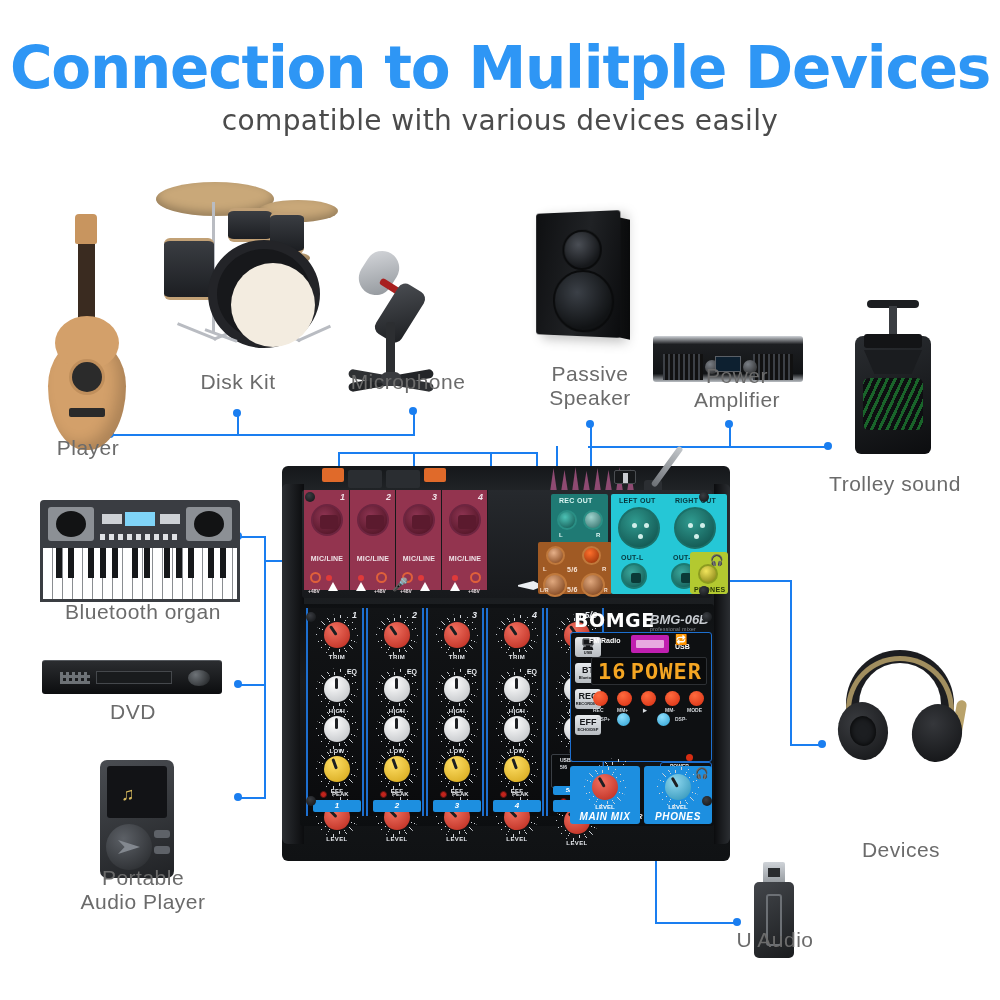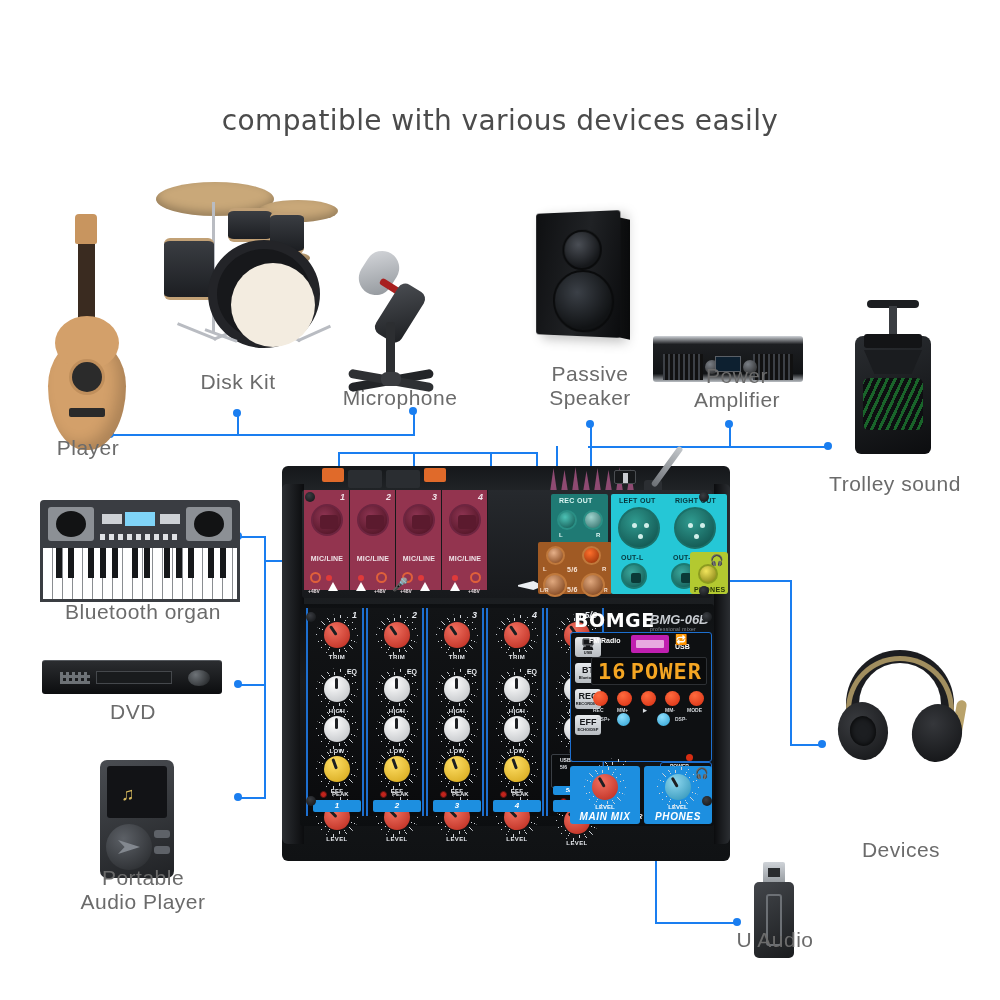--- a/index.html
+++ b/index.html
@@ -366,20 +366,21 @@
     font-weight:bold; }
 
   .screwhole { position:absolute; width:10px; height:10px; border-radius:50%;
     background:radial-gradient(circle at 40% 35%,#3a3d42,#0f1113); }
 </style>
 </head>
 <body>
 
 <div class="stage">
 
+  <div class="title">Connection to Mulitple Devices</div>
   <div class="subtitle">compatible with various devices easily</div>
 
   <div class="line hline" style="left:110px; top:434px; width:305px;"></div>
   <div class="dot" style="left:106px; top:430px;"></div>
   <div class="line vline" style="left:237px; top:413px; height:22px;"></div>
   <div class="dot" style="left:233px; top:409px;"></div>
   <div class="line vline" style="left:413px; top:411px; height:24px;"></div>
   <div class="dot" style="left:409px; top:407px;"></div>
   <div class="line hline" style="left:338px; top:452px; width:200px;"></div>
   <div class="line vline" style="left:338px; top:452px; height:40px;"></div>
@@ -447,21 +448,21 @@
 
   <div class="dev" style="left:340px; top:250px; width:110px; height:118px;">
     <div class="mic-head"></div>
     <div class="mic-ring"></div>
     <div class="mic-body"></div>
     <div class="mic-pole"></div>
     <div class="mic-base1"></div>
     <div class="mic-base2"></div>
     <div class="mic-hub"></div>
   </div>
-  <div class="lbl" style="left:326px; top:370px; width:148px;margin-top:16px;">Microphone</div>
+  <div class="lbl" style="left:334px; top:370px; width:148px;">Microphone</div>
 
   <div class="dev" style="left:528px; top:208px; width:110px; height:140px;">
     <div class="spk-side"></div>
     <div class="spk-box">
       <div class="spk-tweet"></div>
       <div class="spk-woof"></div>
     </div>
   </div>
   <div class="lbl" style="left:520px; top:362px; width:140px;">Passive
 Speaker</div>

